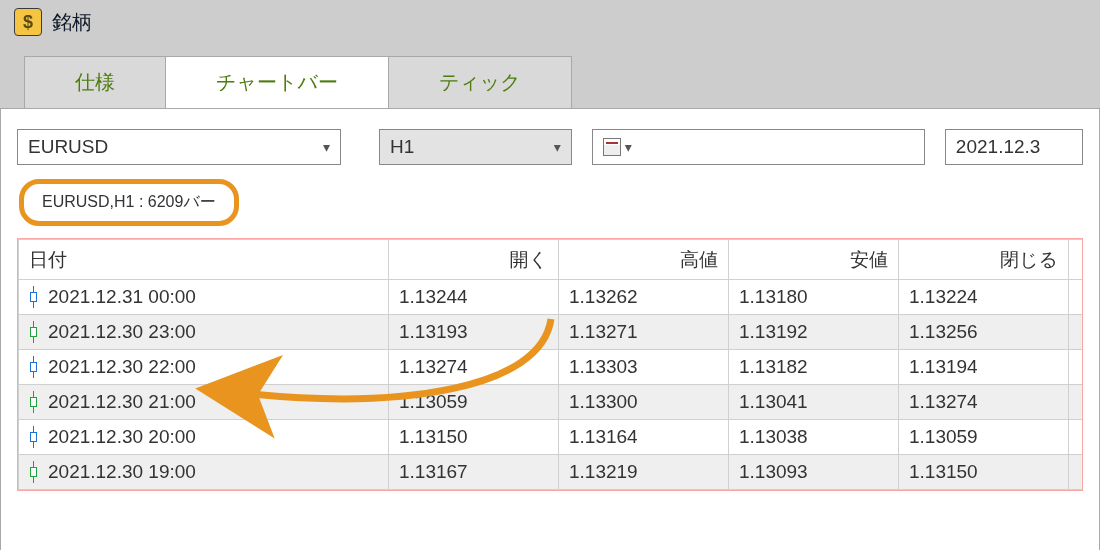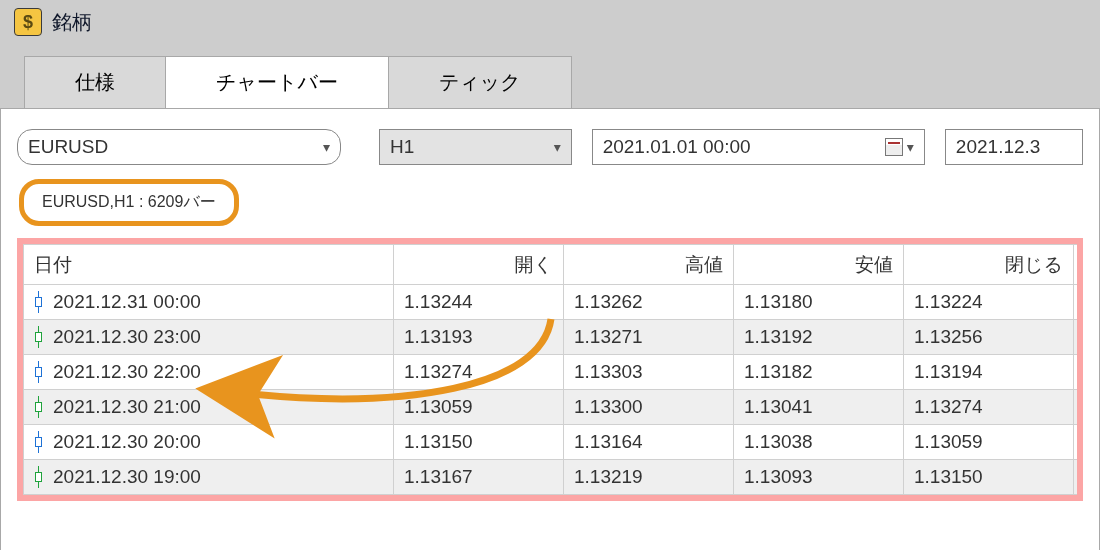--- a/index.html
+++ b/index.html
@@ -42,21 +42,21 @@
   
   .tabs {
     display: flex;
     align-items: flex-end;
     padding-left: 24px;
     background: #cdcdcd;
   }
   .tab {
     padding: 12px 50px;
     font-size: 20px;
-    color: #000000;
+    color: #4d7c0f;
     background: #d9d9d9;
     border: 1px solid #a8a8a8;
     border-bottom: none;
     margin-right: -1px;
     cursor: pointer;
   }
   .tab.active {
     background: #ffffff;
     border-top: 1px solid #a8a8a8;
     position: relative;
@@ -82,21 +82,21 @@
   .select {
     display: flex;
     align-items: center;
     justify-content: space-between;
     border: 1px solid #888;
     background: #fff;
     padding: 6px 10px;
     font-size: 19px;
     cursor: pointer;
   }
-  .select.symbol { width: 355px; border-radius: 15px; }
+  .select.symbol { width: 355px; }
   .select.period { width: 210px; background: #e3e3e3; margin-left: 18px; }
   .select.date   { width: 365px; }
   .select.date2  { width: 150px; } 
   .chev {
     font-size: 14px;
     color: #555;
   }
   .date-icon-wrap {
     display: flex;
     align-items: center;
@@ -127,21 +127,21 @@
     padding: 8px 18px;
     font-size: 16px;
     color: #333;
     position: relative;
     z-index: 5;
     background: #fff;
   }
 
   
   .table-wrap {
-    border: 6px solid #fca5a5;
+    border: 1px solid #fca5a5;
     margin: 0 16px;
     overflow: hidden;
   }
   table {
     border-collapse: collapse;
     width: 100%;
     table-layout: fixed;
   }
   th, td {
     border: 1px solid #d0d0d0;
@@ -223,21 +223,20 @@
   <div class="filters">
     <div class="select symbol">
       <span>EURUSD</span>
       <span class="chev">▾</span>
     </div>
     <div class="select period">
       <span>H1</span>
       <span class="chev">▾</span>
     </div>
     <div class="select date">
-      <span>2021.01.01 00:00</span>
       <span class="date-icon-wrap">
         <span class="cal-icon"></span>
         <span class="chev">▾</span>
       </span>
     </div>
     <div class="select date2">
       <span>2021.12.3</span>
     </div>
   </div>
 

